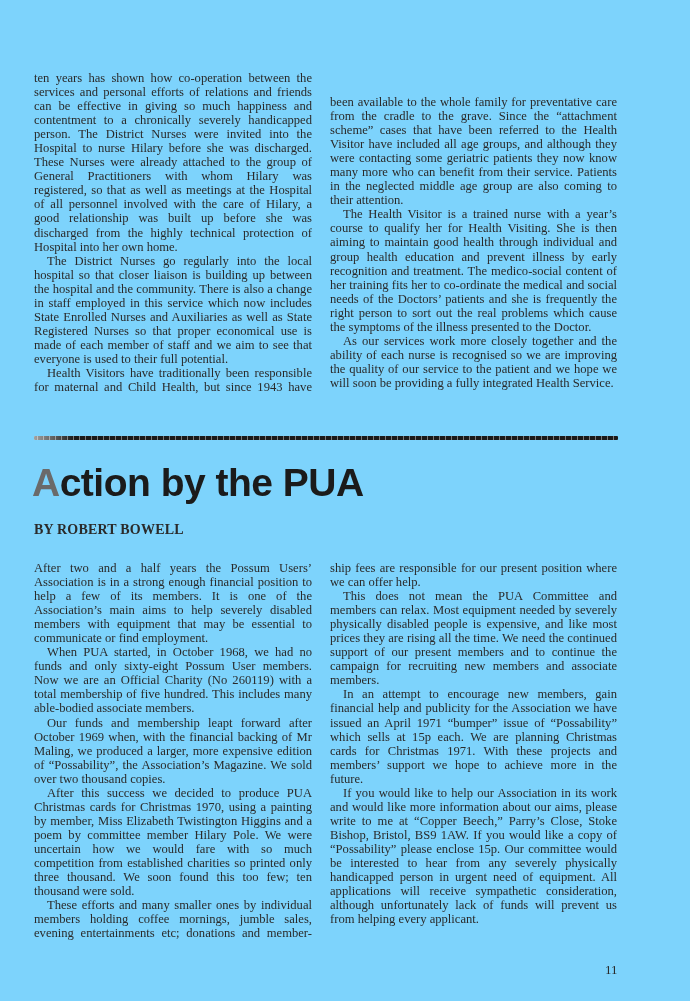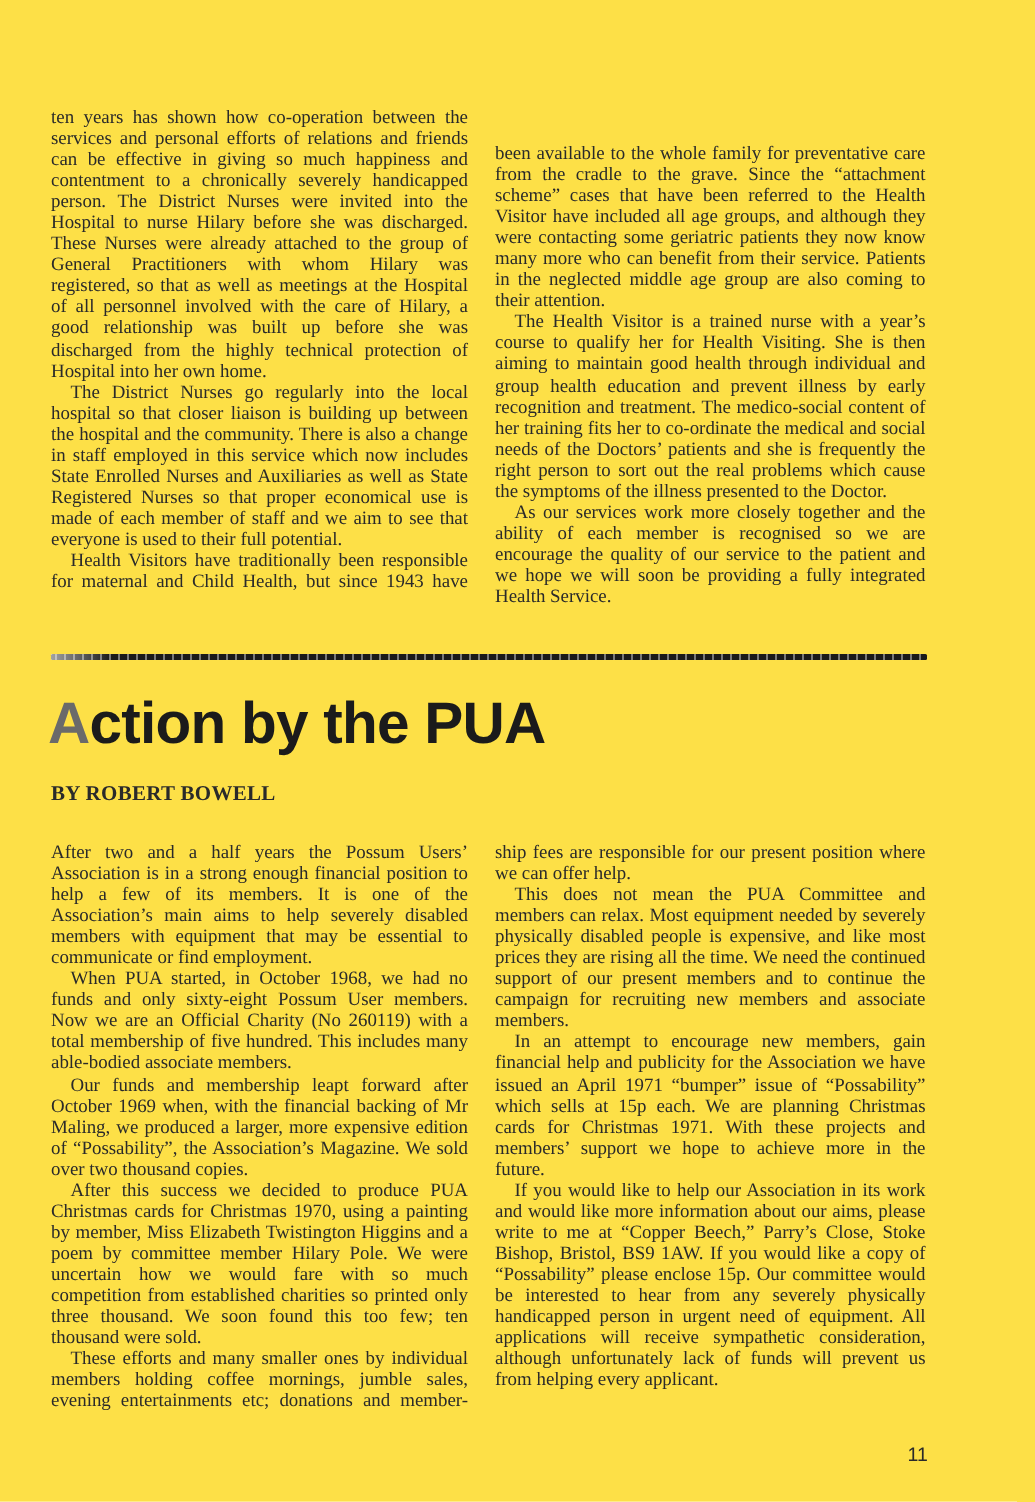--- a/index.html
+++ b/index.html
@@ -1,17 +1,17 @@
 <!DOCTYPE html>
 <html><head>
 <meta charset="utf-8">
 <style>
   html, body { margin: 0; padding: 0; background: #ffffff; }
   body { width: 690px; height: 1001px; position: relative; overflow: hidden; }
-  .page { position: absolute; left: 0; top: 0; width: 690px; height: 1001px; background: #fde047; }
+  .page { position: absolute; left: 0; top: 0; width: 690px; height: 1001px; background: #7dd3fc; }
   .col {
     position: absolute;
     font-family: "Liberation Serif", "DejaVu Serif", serif;
     font-size: 12.6px;
     line-height: 14.05px;
     color: #2a2a2a;
     text-align: justify;
     hyphens: none;
   }
   .col p { margin: 0; text-indent: 0; }
@@ -37,39 +37,39 @@
     color: #1b1b1b; margin: 0; line-height: 50px;
   }
   .title .first { color: #6a6a6a; }
   .byline {
     position: absolute; left: 34px; top: 522px;
     font-family: "Liberation Serif", "DejaVu Serif", serif;
     font-weight: bold; font-size: 14px; color: #2a2a2a; letter-spacing: 0.2px;
   }
   .page-number {
     position: absolute; left: 605px; top: 962px;
-    font-family: Liberation Sans, sans-serif;
+    font-family: Liberation Serif, serif;
     font-size: 13px; color: #2a2a2a;
   }
 </style>
 </head>
 <body>
 
 <div class="page">
 
   <div class="col" id="top-left">
     <p class="last">ten years has shown how co-operation between the services and personal efforts of relations and friends can be effective in giving so much happiness and contentment to a chronically severely handicapped person. The District Nurses were invited into the Hospital to nurse Hilary before she was discharged. These Nurses were already attached to the group of General Practitioners with whom Hilary was registered, so that as well as meetings at the Hospital of all personnel involved with the care of Hilary, a good relationship was built up before she was discharged from the highly technical protection of Hospital into her own home.</p>
     <p class="ind last">The District Nurses go regularly into the local hospital so that closer liaison is building up between the hospital and the community. There is also a change in staff employed in this service which now includes State Enrolled Nurses and Auxiliaries as well as State Registered Nurses so that proper economical use is made of each member of staff and we aim to see that everyone is used to their full potential.</p>
     <p class="ind" style="text-align-last: justify;">Health Visitors have traditionally been responsible for maternal and Child Health, but since 1943 have</p>
   </div>
 
   <div class="col" id="top-right">
     <p class="last">been available to the whole family for preventative care from the cradle to the grave. Since the “attachment scheme” cases that have been referred to the Health Visitor have included all age groups, and although they were contacting some geriatric patients they now know many more who can benefit from their service. Patients in the neglected middle age group are also coming to their attention.</p>
     <p class="ind last">The Health Visitor is a trained nurse with a year’s course to qualify her for Health Visiting. She is then aiming to maintain good health through individual and group health education and prevent illness by early recognition and treatment. The medico-social content of her training fits her to co-ordinate the medical and social needs of the Doctors’ patients and she is frequently the right person to sort out the real problems which cause the symptoms of the illness presented to the Doctor.</p>
-    <p class="ind last">As our services work more closely together and the ability of each member is recognised so we are encourage the quality of our service to the patient and we hope we will soon be providing a fully integrated Health Service.</p>
+    <p class="ind last">As our services work more closely together and the ability of each nurse is recognised so we are improving the quality of our service to the patient and we hope we will soon be providing a fully integrated Health Service.</p>
   </div>
 
   <div class="divider"></div>
 
   <h1 class="title"><span class="first">A</span><span>ction by the PUA</span></h1>
 
   <div class="byline">BY ROBERT BOWELL</div>
 
   <div class="col" id="bot-left">
     <p class="last">After two and a half years the Possum Users’ Association is in a strong enough financial position to help a few of its members. It is one of the Association’s main aims to help severely disabled members with equipment that may be essential to communicate or find employment.</p>

